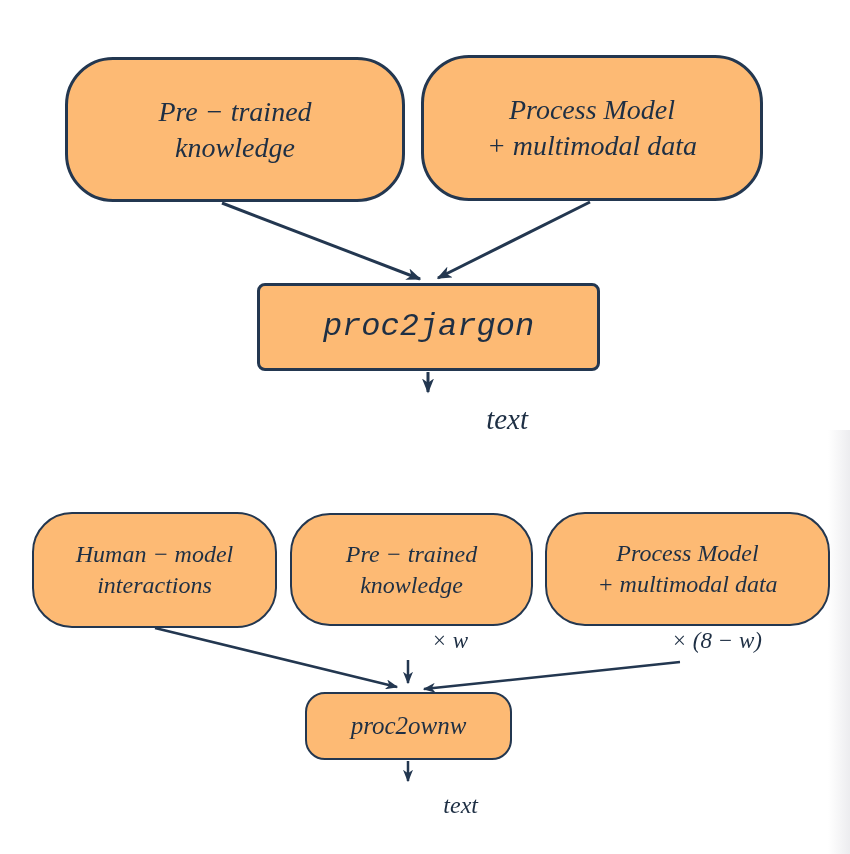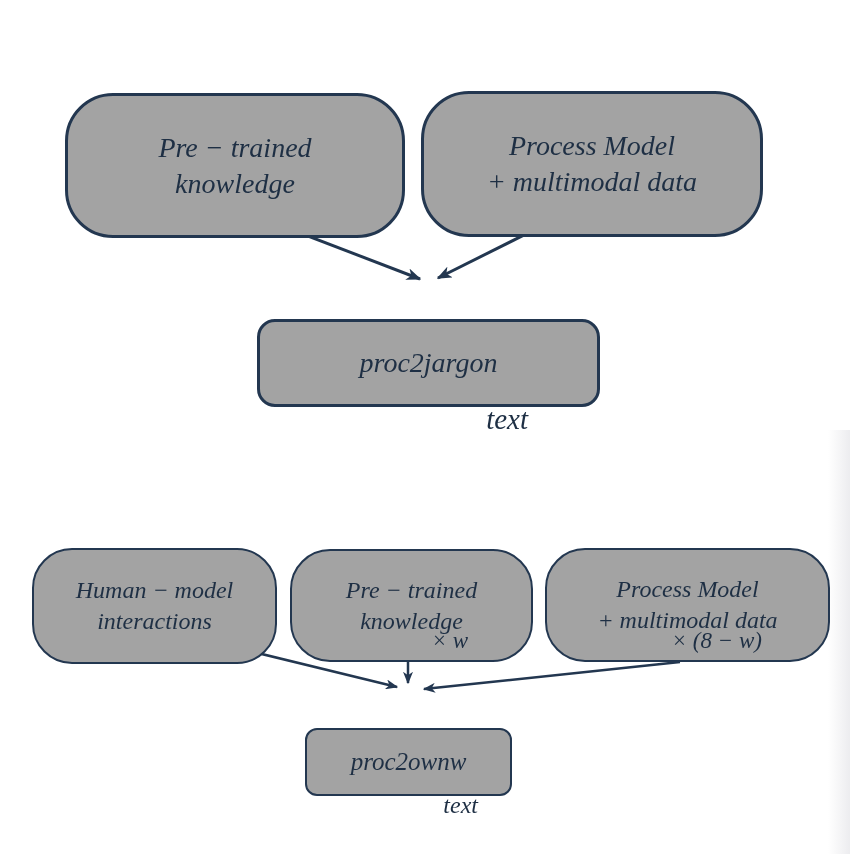--- a/index.html
+++ b/index.html
@@ -12,35 +12,34 @@
     width: 850px;
     height: 854px;
     background: #ffffff;
     overflow: hidden;
     font-family: "Liberation Serif", "DejaVu Serif", serif;
     color: #1e2f44;
   }
   .node {
     position: absolute;
     box-sizing: border-box;
-    background: #a3a3a3;
+    background: #fdba74;
     border: 3px solid #233750;
     display: flex;
     align-items: center;
     justify-content: center;
     text-align: center;
     font-style: italic;
     white-space: pre-line;
     line-height: 1.28;
-    margin-top: 36px;
   }
   .pill-lg { border-radius: 48px; font-size: 28px; }
   .pill-sm { border-radius: 40px; font-size: 24px; border-width: 2.5px; }
-  .rect-lg { border-radius: 18px; font-size: 28px; }
-  .rect-sm { border-radius: 12px; font-size: 25px; border-width: 2.5px; }
+  .rect-lg { border-radius: 8px; font-size: 32px; font-family: Liberation Mono, monospace; }
+  .rect-sm { border-radius: 20px; font-size: 25px; border-width: 2.5px; }
   .free-label {
     position: absolute;
     font-style: italic;
     text-align: right;
     white-space: pre-line;
   }
   .out-label-lg { font-size: 29px; }
   .out-label-sm { font-size: 24px; }
   .weight-label { font-size: 23px; }
   #arrow-layer {

